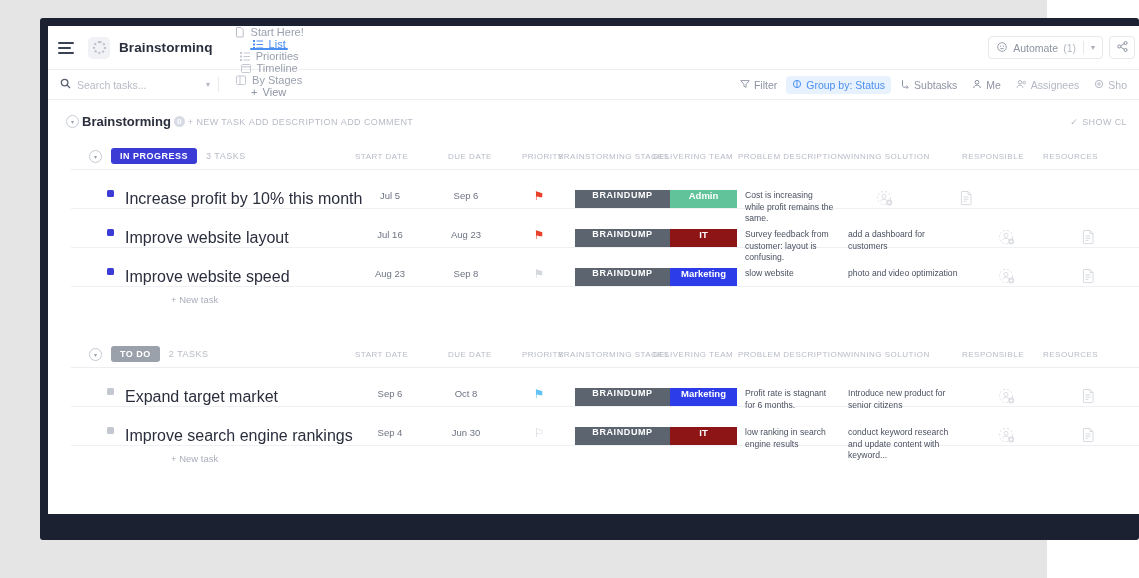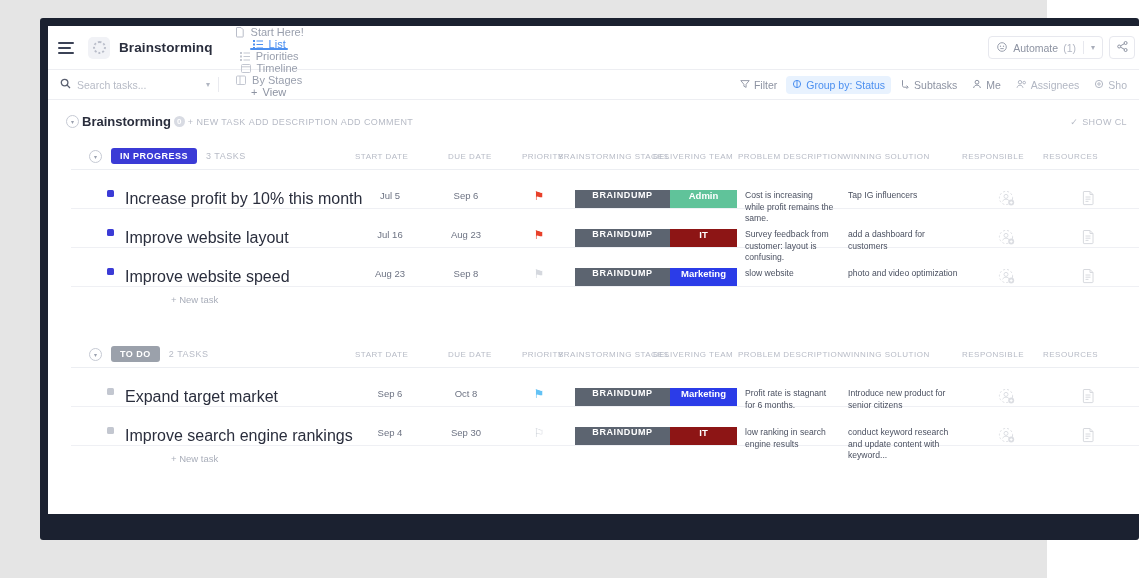--- a/index.html
+++ b/index.html
@@ -509,23 +509,20 @@
               <span class="date">Sep 6</span>
             </div>
             <div class="c c-pri">
               <span class="flag" style="color:#e8402a;">⚑</span>
             </div>
             <div class="c c-stage">BRAINDUMP</div>
             <div class="c c-team" style="background:#60c39a;">Admin</div>
             <div class="c c-prob">
               <span class="cell-text">Cost is increasing while profit remains the same.</span>
             </div>
-            <div class="c c-win">
-              <span class="cell-text">Tap IG influencers</span>
-            </div>
             <div class="c c-resp">
               <span class="avatar-ico">
                 <svg width="18" height="18" viewBox="0 0 18 18">
                     <circle cx="8" cy="8" r="6.6" fill="none" stroke="#9aa0ae" stroke-width="1" stroke-dasharray="2 2"></circle>
                     <circle cx="8" cy="6.4" r="2" fill="none" stroke="#9aa0ae" stroke-width="1"></circle>
                     <path d="M4.6 11.4c.6-1.5 1.9-2.2 3.4-2.2s2.8.7 3.4 2.2" fill="none" stroke="#9aa0ae" stroke-width="1"></path>
                     <circle cx="13.2" cy="12.6" r="3" fill="#9aa0ae"></circle>
                     <path d="M13.2 11.2v2.8M11.8 12.6h2.8" stroke="#fff" stroke-width="1"></path>
                   </svg>
               </span>
@@ -700,21 +697,21 @@
 
           <div class="row">
             <div class="c c-name">
               <span class="sq" style="background:#c3c7d0;"></span>
               <span class="task-name">Improve search engine rankings</span>
             </div>
             <div class="c c-start">
               <span class="date">Sep 4</span>
             </div>
             <div class="c c-due">
-              <span class="date">Sep 30</span>
+              <span class="date">Jun 30</span>
             </div>
             <div class="c c-pri">
               <span class="flag" style="color:#cfd3da;">⚐</span>
             </div>
             <div class="c c-stage">BRAINDUMP</div>
             <div class="c c-team" style="background:#8d1515;">IT</div>
             <div class="c c-prob">
               <span class="cell-text">low ranking in search engine results</span>
             </div>
             <div class="c c-win">

